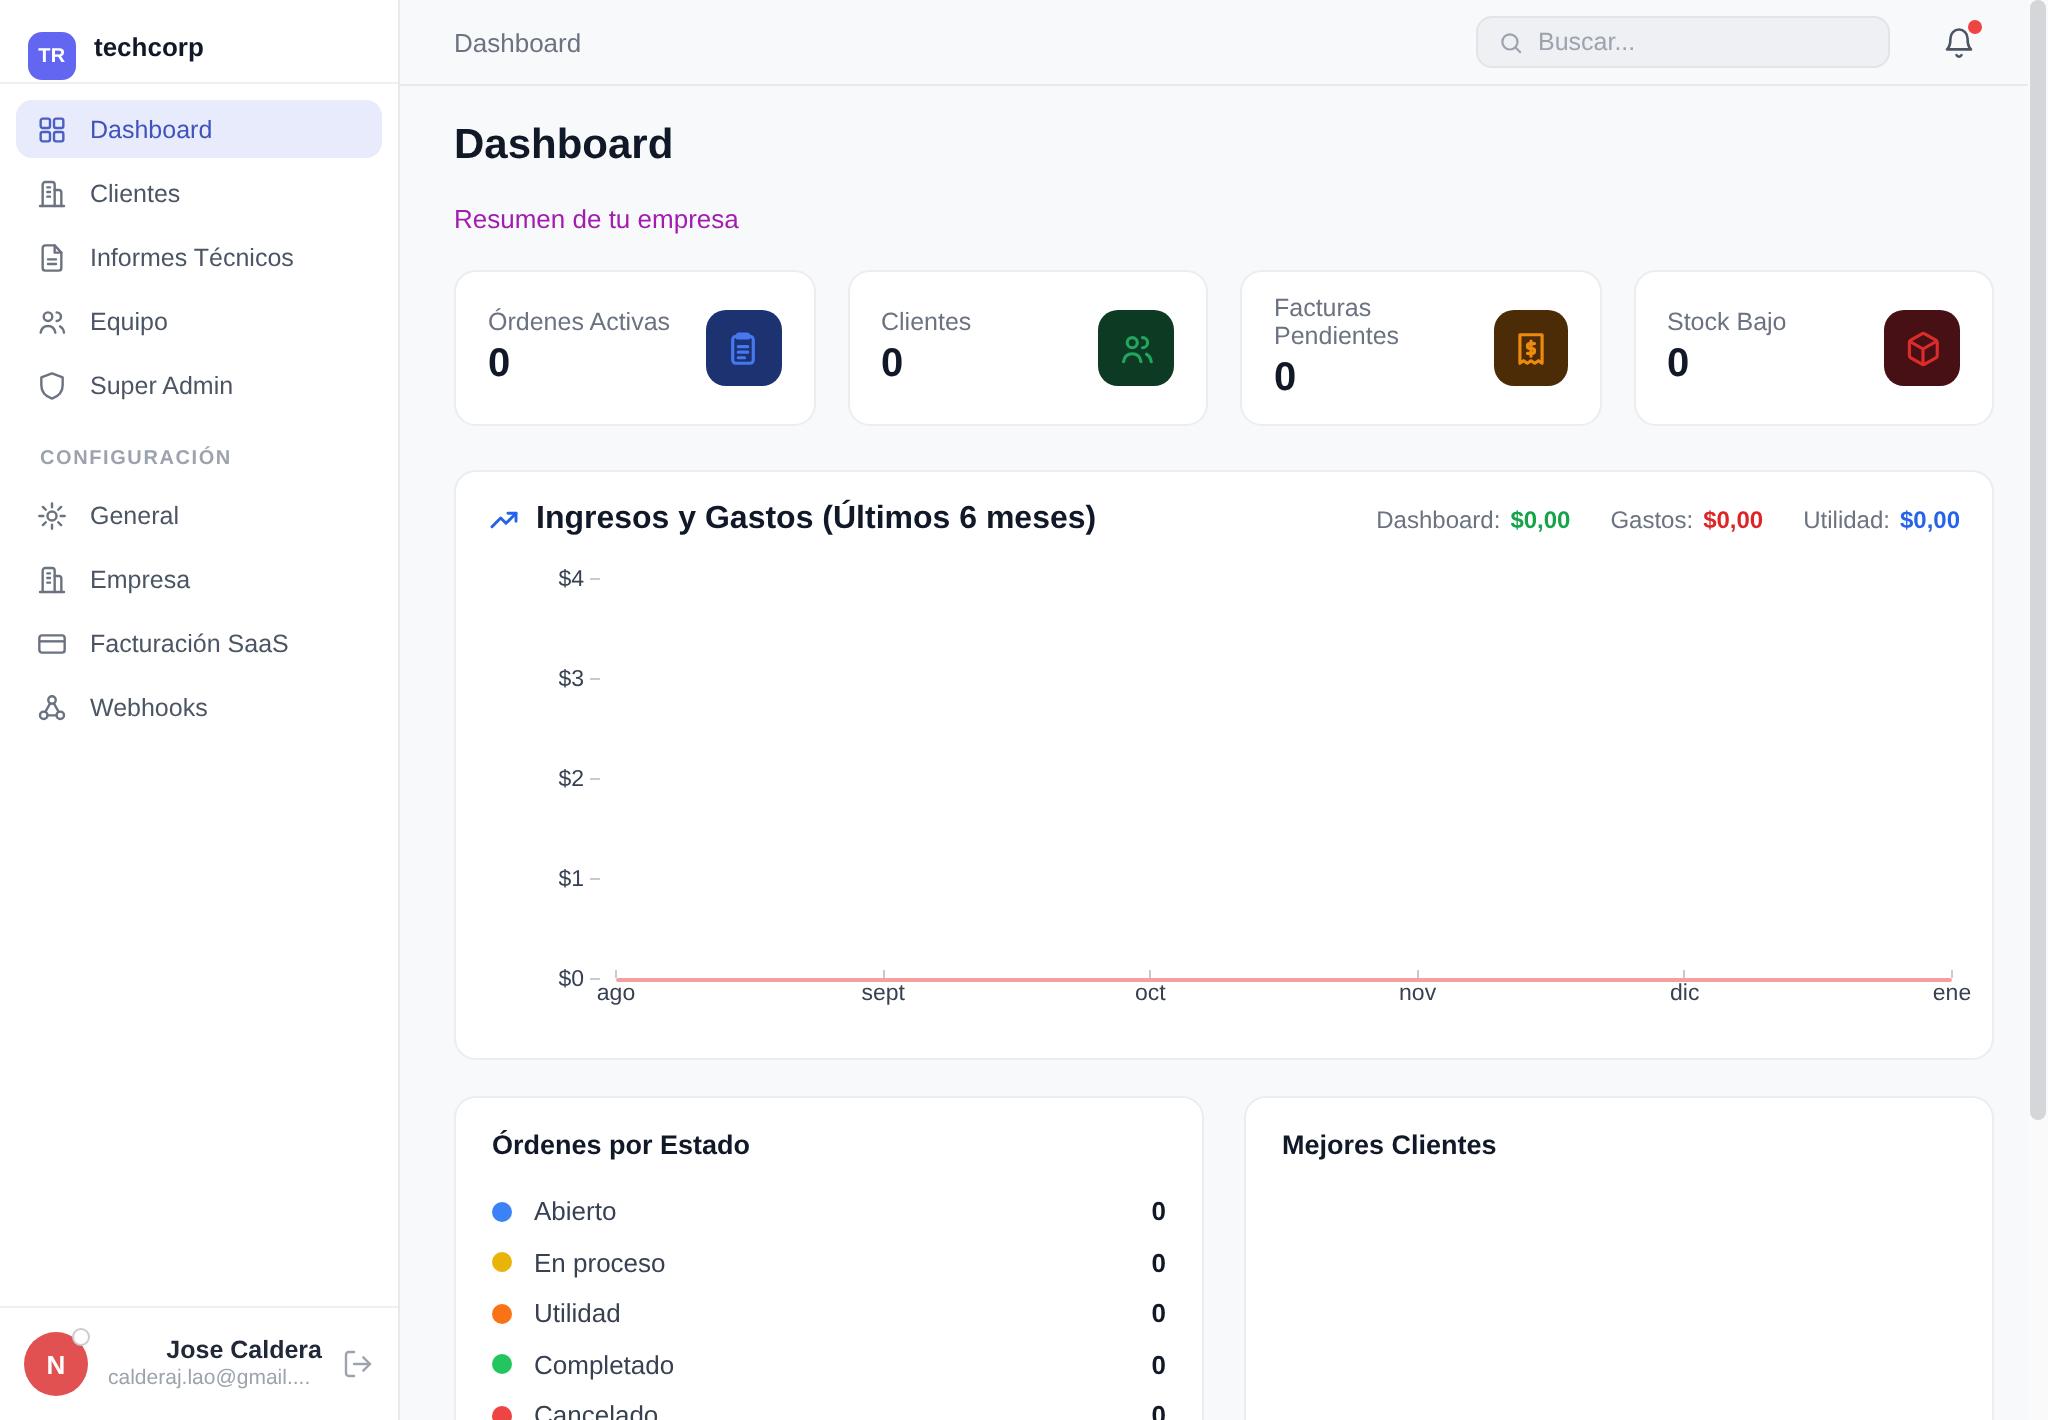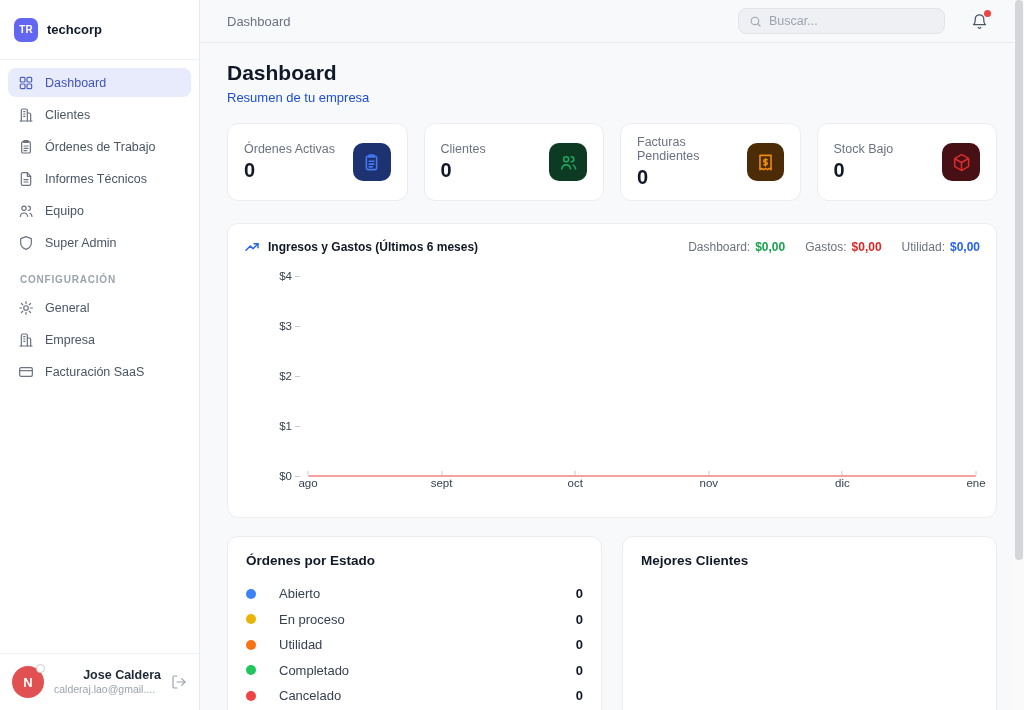--- a/index.html
+++ b/index.html
@@ -10,21 +10,21 @@
   }
   svg { display:block; }
 
   
   .sidebar {
     position:absolute; left:0; top:0; bottom:0; width:200px;
     background:#fff; border-right:1px solid #e8e9ec;
     display:flex; flex-direction:column;
   }
   .brand {
-    height:60px; display:flex; align-items:center; gap:9px;
+    height:42px; display:flex; align-items:flex-start; gap:9px;
     padding:16px 14px; border-bottom:1px solid #eef0f2;
   }
   .brand-logo {
     width:24px; height:24px; border-radius:7px;
     display:flex; align-items:center; justify-content:center;
     color:#fff; font-size:10px; font-weight:bold; letter-spacing:.2px;
   }
   .brand-name { font-size:13px; font-weight:bold; color:#111827; }
   .nav { flex:1; padding:8px 8px 0; overflow:hidden; }
   .nav-item {
@@ -88,21 +88,21 @@
     position:absolute; right:-3px; top:-3px; width:7px; height:7px;
     border-radius:50%; background:#ef4444;
   }
 
   
   .content {
     position:absolute; left:200px; right:0; top:43px; bottom:0;
     padding:17px 27px 0; overflow:hidden;
   }
   .page-title { font-size:21px; font-weight:bold; color:#111827; line-height:26px; }
-  .page-subtitle { font-size:13px; color:#1d4ed8; margin-top:4px; }
+  .page-subtitle { font-size:13px; color:#a21caf; margin-top:16px; }
 
   .stats-grid {
     margin-top:18px; display:grid; grid-template-columns:repeat(4,1fr); gap:16px;
   }
   .stat-card {
     background:#fff; border:1px solid #ecedf0; border-radius:11px;
     padding:14px 16px; height:78px;
     display:flex; align-items:center; justify-content:space-between;
   }
   .stat-label { font-size:12.5px; color:#6b7280; }
@@ -113,21 +113,21 @@
   }
   .stat-icon svg { width:19px; height:19px; }
 
   .chart-card {
     margin-top:22px; background:#fff; border:1px solid #ecedf0;
     border-radius:11px; padding:15px 16px; height:295px;
   }
   .chart-head { display:flex; align-items:center; }
   .chart-title-wrap { display:flex; align-items:center; gap:8px; }
   .trend-icon { width:16px; height:16px; color:#2563eb; }
-  .chart-title { font-size:12px; font-weight:bold; color:#111827; }
+  .chart-title { font-size:16px; font-weight:bold; color:#111827; }
   .chart-legend { margin-left:auto; display:flex; align-items:center; gap:20px; }
   .legend-item { font-size:12px; color:#6b7280; display:flex; gap:5px; align-items:center; }
   .legend-value { font-weight:bold; }
 
   .chart-plot { position:relative; height:242px; margin-top:6px; }
   .ytick {
     position:absolute; left:0; width:56px; text-align:right;
     font-size:11.5px; color:#374151; line-height:14px;
   }
   .ytick .ydash {
@@ -151,21 +151,21 @@
   .bottom-grid { margin-top:18px; display:grid; grid-template-columns:1fr 1fr; gap:20px; }
   .panel-card {
     background:#fff; border:1px solid #ecedf0; border-radius:11px;
     padding:16px 18px; height:250px;
   }
   .panel-title { font-size:13.5px; font-weight:bold; color:#111827; }
   .panel-sub { margin-top:17px; font-size:13px; color:#9ca3af; }
   .status-list { margin-top:13px; }
   .status-row { display:flex; align-items:center; height:25.5px; }
   .status-dot { width:10px; height:10px; border-radius:50%; flex:0 0 10px; }
-  .status-label { margin-left:23px; font-size:13px; color:#374151; }
+  .status-label { margin-left:11px; font-size:13px; color:#374151; }
   .status-value { margin-left:auto; font-size:13px; font-weight:bold; color:#111827; }
 
   
   .scrollbar-track {
     position:absolute; right:0; top:0; bottom:0; width:10px; background:#fafafa;
   }
   .scrollbar-thumb {
     position:absolute; right:1px; top:0; width:8px; height:560px;
     background:#d5d6d9; border-radius:5px;
   }
@@ -198,30 +198,20 @@
             <path d="M14 9h3a2 2 0 0 1 2 2v10"></path>
             <path d="M3 21h18"></path>
             <path d="M8.5 7h2M8.5 10.5h2M8.5 14h2"></path>
           </svg>
       </span>
       <span>Clientes</span>
     </div>
     <div class="nav-item">
       <span class="nicon">
         <svg viewBox="0 0 24 24" fill="none" stroke="currentColor" stroke-width="1.8" width="16" height="16" stroke-linecap="round" stroke-linejoin="round">
-            <rect x="5.5" y="4" width="13" height="17" rx="2"></rect>
-            <path d="M9.5 2.5h5a1 1 0 0 1 1 1V5h-7V3.5a1 1 0 0 1 1-1z"></path>
-            <path d="M9 10.5h6M9 14h6M9 17.5h4"></path>
-          </svg>
-      </span>
-      <span>Órdenes de Trabajo</span>
-    </div>
-    <div class="nav-item">
-      <span class="nicon">
-        <svg viewBox="0 0 24 24" fill="none" stroke="currentColor" stroke-width="1.8" width="16" height="16" stroke-linecap="round" stroke-linejoin="round">
             <path d="M14 2.5H7a2 2 0 0 0-2 2v15a2 2 0 0 0 2 2h10a2 2 0 0 0 2-2V8z"></path>
             <path d="M14 2.5V8h5"></path>
             <path d="M9 13h6M9 16.5h6"></path>
           </svg>
       </span>
       <span>Informes Técnicos</span>
     </div>
     <div class="nav-item">
       <span class="nicon">
         <svg viewBox="0 0 24 24" fill="none" stroke="currentColor" stroke-width="1.8" width="16" height="16" stroke-linecap="round" stroke-linejoin="round">
@@ -265,20 +255,31 @@
       <span>Empresa</span>
     </div>
     <div class="nav-item">
       <span class="nicon">
         <svg viewBox="0 0 24 24" fill="none" stroke="currentColor" stroke-width="1.8" width="16" height="16" stroke-linejoin="round">
             <rect x="2.5" y="5.5" width="19" height="13" rx="2"></rect>
             <path d="M2.5 10h19"></path>
           </svg>
       </span>
       <span>Facturación SaaS</span>
+    </div>
+    <div class="nav-item">
+      <span class="nicon">
+        <svg viewBox="0 0 24 24" fill="none" stroke="currentColor" stroke-width="1.8" width="16" height="16" stroke-linecap="round" stroke-linejoin="round">
+            <circle cx="12" cy="6" r="2.8"></circle>
+            <circle cx="5.8" cy="17.5" r="2.8"></circle>
+            <circle cx="18.2" cy="17.5" r="2.8"></circle>
+            <path d="M10.6 8.5L7 14.9M13.4 8.5l3.6 6.4M8.6 17.5h6.8"></path>
+          </svg>
+      </span>
+      <span>Webhooks</span>
     </div>
   </nav>
 
   <div class="user-box">
     <div class="avatar-wrap">
       <div class="avatar" style="background: rgb(226, 81, 81);">N</div>
       <div class="presence"></div>
     </div>
     <div class="user-meta">
       <div class="user-name">Jose Caldera</div>

